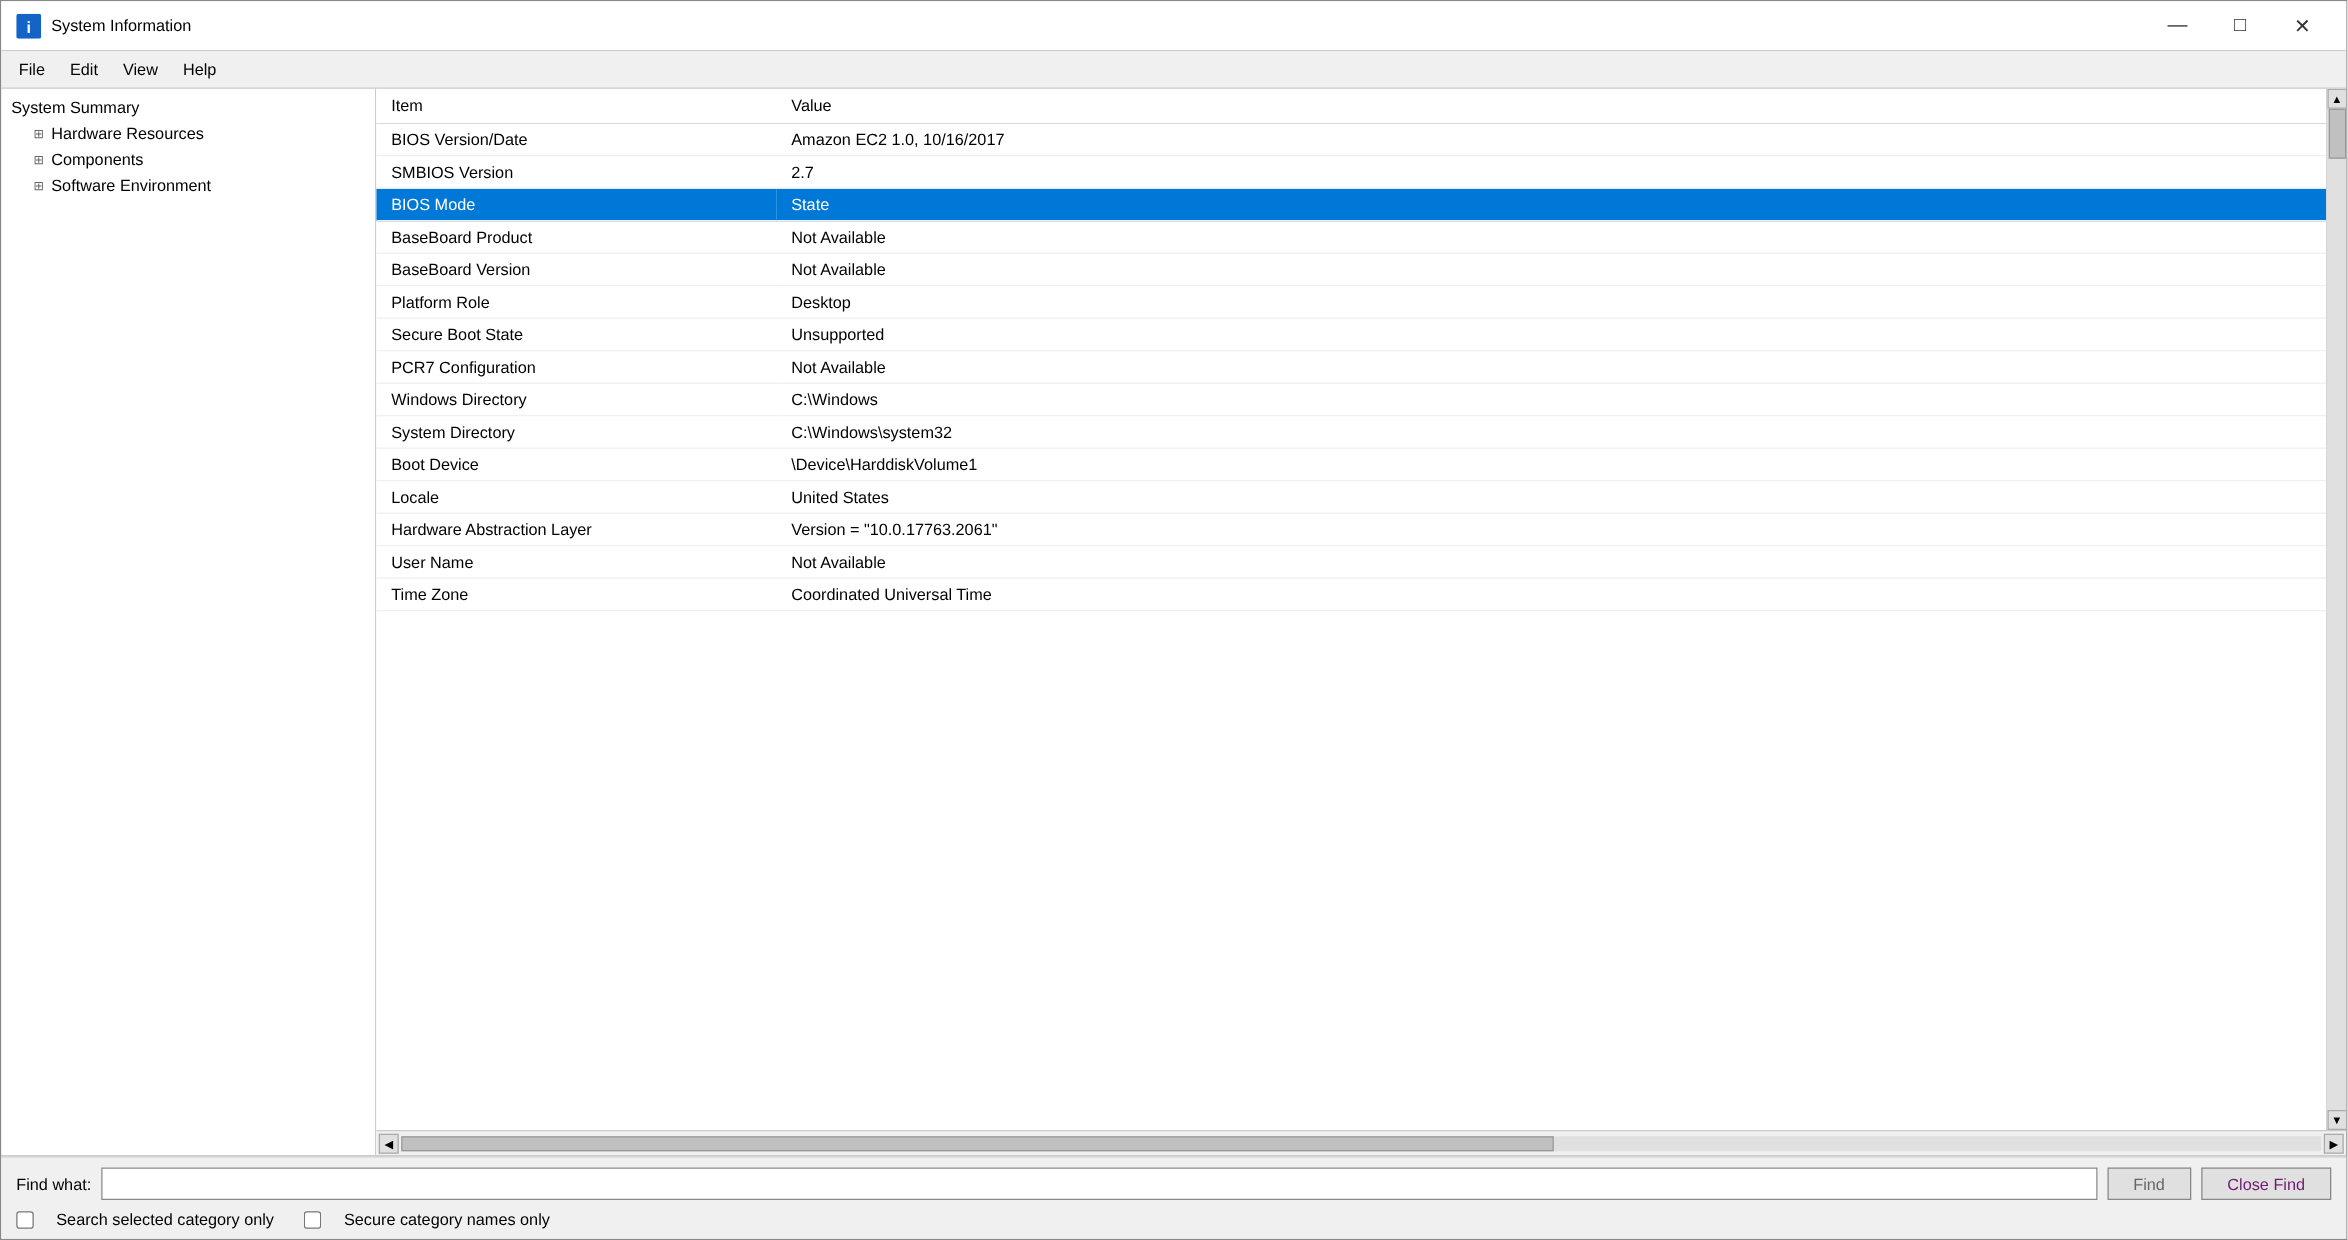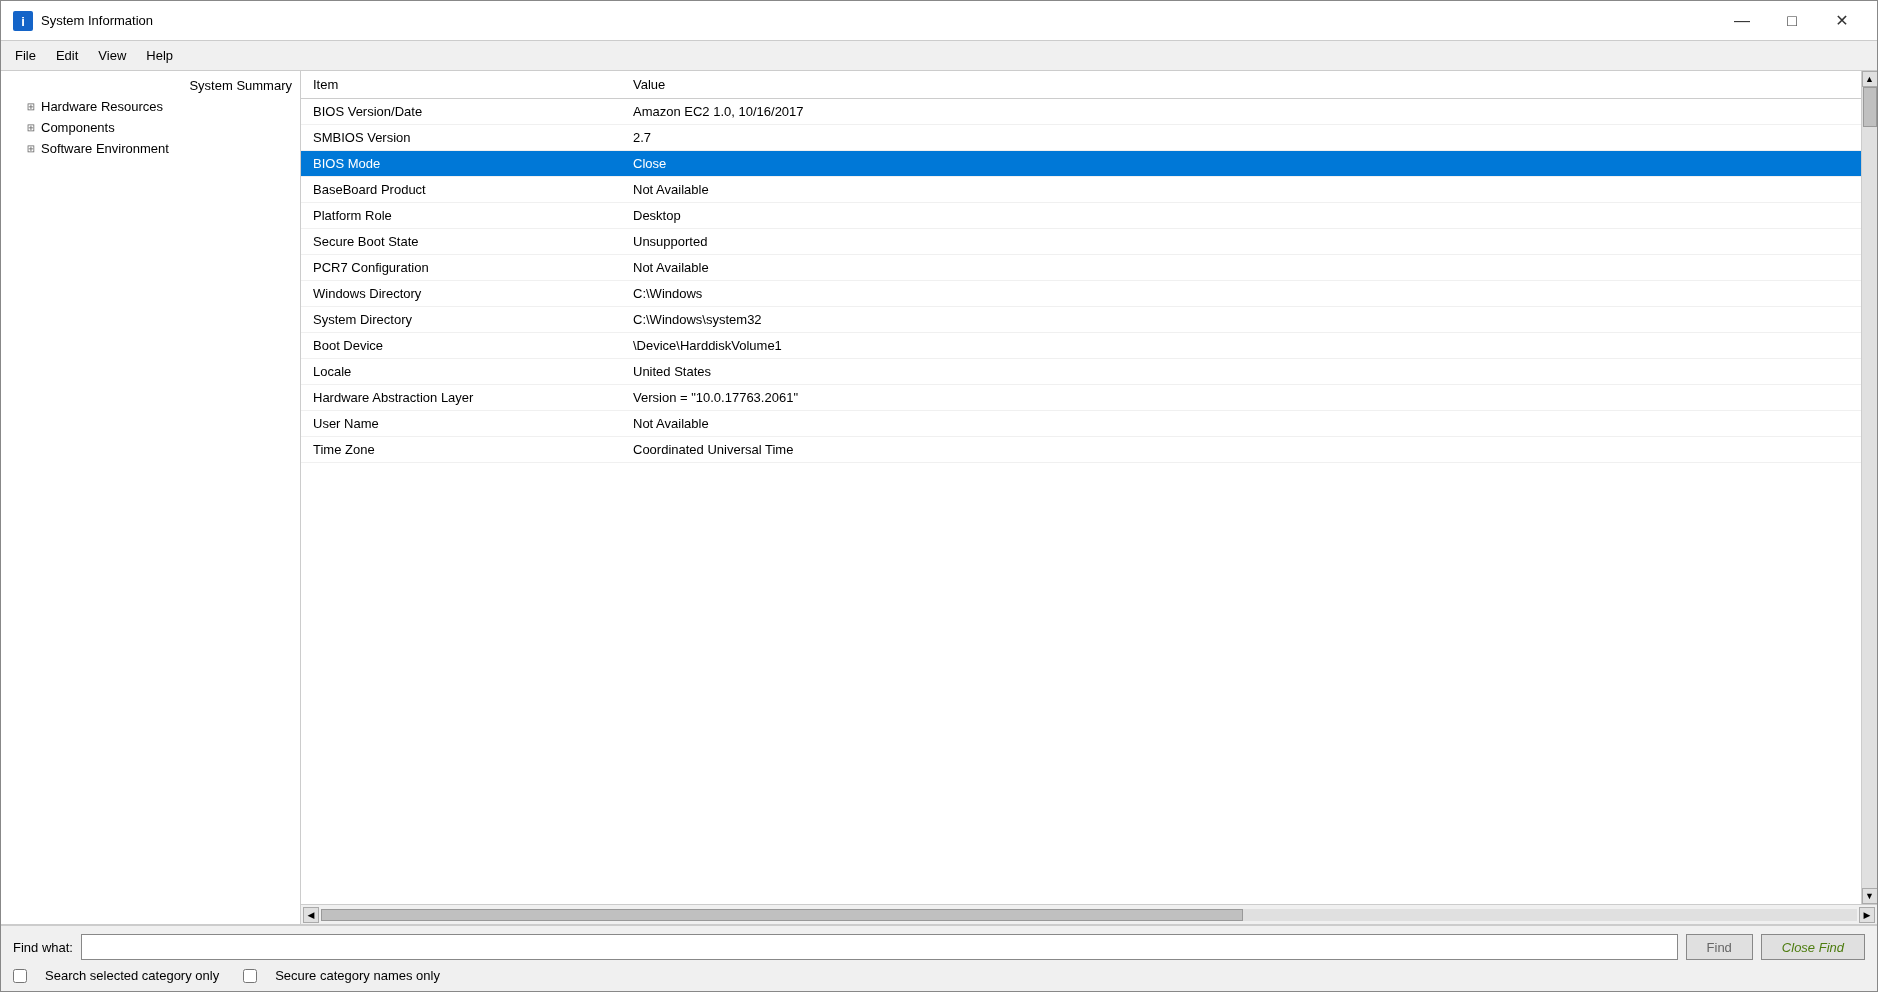--- a/index.html
+++ b/index.html
@@ -93,21 +93,21 @@
     .tree-item {
       padding: 3px 8px;
       cursor: pointer;
       display: flex;
       align-items: center;
       gap: 4px;
       font-size: 13px;
       white-space: nowrap;
     }
 
-    .tree-item.top-level { font-weight: normal; padding-left: 8px; justify-content: flex-end; }
+    .tree-item.top-level { font-weight: normal; padding-left: 8px; }
 
     .tree-item.child { padding-left: 24px; }
 
     .expand-icon {
       font-size: 10px;
       color: #666;
       width: 12px;
       text-align: center;
     }
 
@@ -224,21 +224,21 @@
 
     .find-btn {
       height: 26px;
       padding: 0 20px;
       background: #e0e0e0;
       border: 1px solid #888;
       cursor: pointer;
       font-size: 13px;
       color: #666;
     }
-    .find-btn.close-find { color: #4d7c0f; font-style: italic; }
+    .find-btn.close-find { color: #701a75; }
 
     .checkbox-row {
       display: flex;
       align-items: center;
       gap: 24px;
     }
 
     .checkbox-label {
       display: flex;
       align-items: center;
@@ -355,24 +355,28 @@
             <tr>
                   <td>BIOS Version/Date</td>
                   <td>Amazon EC2 1.0, 10/16/2017</td>
                 </tr>
                 <tr>
                   <td>SMBIOS Version</td>
                   <td>2.7</td>
                 </tr>
                 <tr class="highlighted">
                   <td>BIOS Mode</td>
-                  <td>Close</td>
+                  <td>State</td>
                 </tr>
                 <tr>
                   <td>BaseBoard Product</td>
+                  <td>Not Available</td>
+                </tr>
+                <tr>
+                  <td>BaseBoard Version</td>
                   <td>Not Available</td>
                 </tr>
                 <tr>
                   <td>Platform Role</td>
                   <td>Desktop</td>
                 </tr>
                 <tr>
                   <td>Secure Boot State</td>
                   <td>Unsupported</td>
                 </tr>

